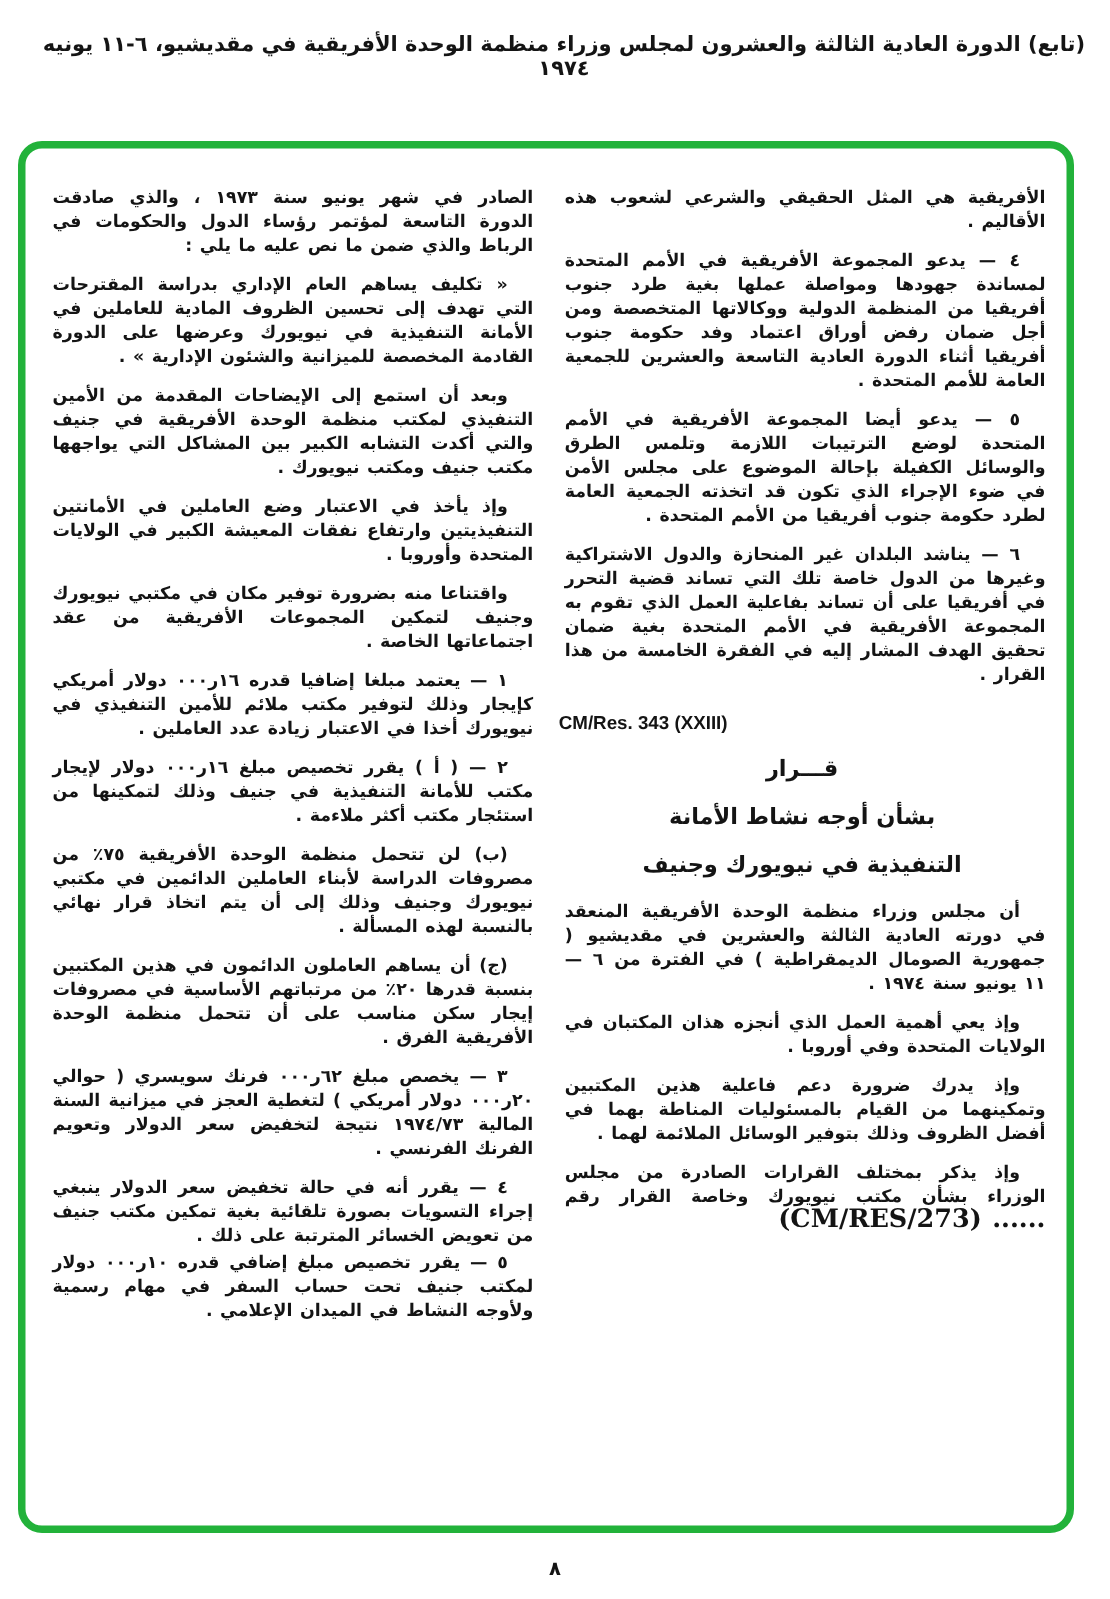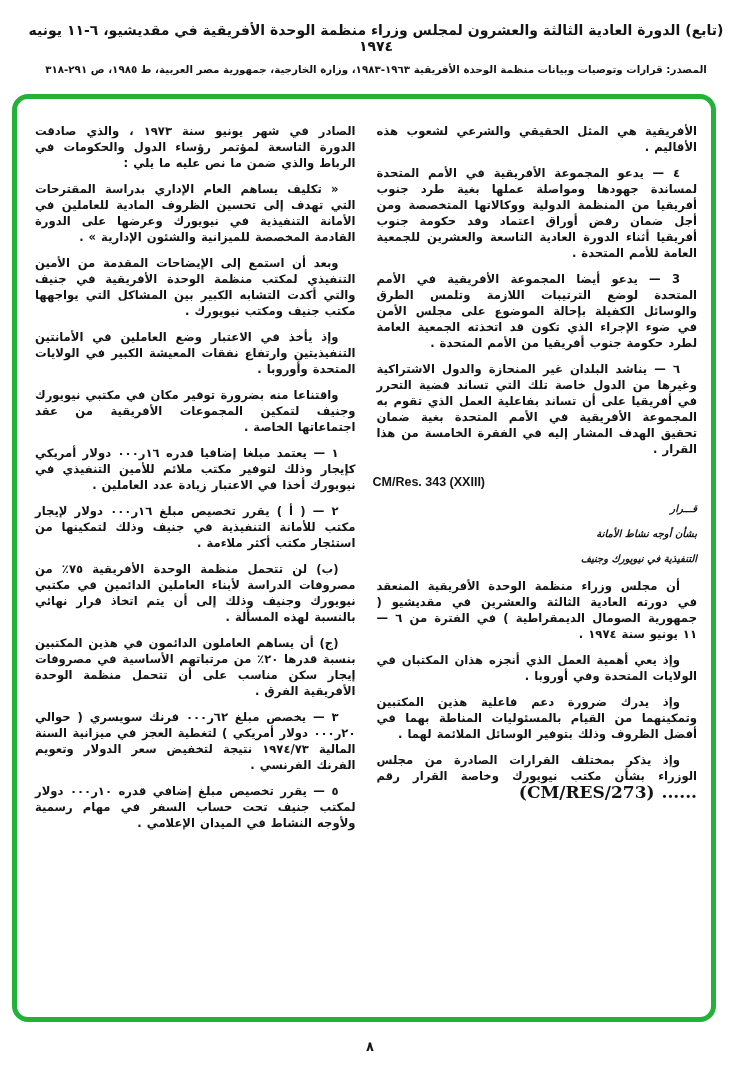--- a/index.html
+++ b/index.html
@@ -39,45 +39,44 @@
   }
   .para.flush { text-indent:0; }
   .para.tight { margin-bottom:2px; }
 
   .cm-ref {
     direction:ltr; text-align:left;
     font-family:Liberation Sans, sans-serif;
     font-size:12.5px; font-weight:700;
     margin:18px 0 14px 0;
   }
-  .res-title { font-size:10px; margin:4px 0 14px 0;font-style:italic; }
+  .res-title { text-align:center; font-size:15px; margin:4px 0 14px 0; }
   .res-title .t-line { margin-bottom:14px; }
 
   .ltr-inline { direction:ltr; unicode-bidi:embed; font-family:"DejaVu Serif", serif; font-size:17px; }
 
   .page-num {
     position:absolute; left:0; right:0; bottom:12px;
     text-align:center; font-size:13px; font-weight:700;
   }
 </style>
 </head>
 <body>
 
 <header class="header">
   <div class="header-line1">(تابع) الدورة العادية الثالثة والعشرون لمجلس وزراء منظمة الوحدة الأفريقية في مقديشيو، ٦-١١ يونيه ١٩٧٤</div>
-  <div class="header-line2">المصدر: قرارات وتوصيات وبيانات منظمة الوحدة الأفريقية ١٩٦٣-١٩٨٣، وزارة الخارجية، جمهورية مصر العربية، ط ١٩٨٥، ص ٢٩١-٣١٨</div>
 </header>
 
 <div class="frame">
   <div class="columns">
 
     <div class="col">
       <p class="para flush">الأفريقية هي المثل الحقيقي والشرعي لشعوب هذه الأقاليم .</p>
       <p class="para">٤ — يدعو المجموعة الأفريقية في الأمم المتحدة لمساندة جهودها ومواصلة عملها بغية طرد جنوب أفريقيا من المنظمة الدولية ووكالاتها المتخصصة ومن أجل ضمان رفض أوراق اعتماد وفد حكومة جنوب أفريقيا أثناء الدورة العادية التاسعة والعشرين للجمعية العامة للأمم المتحدة .</p>
-      <p class="para">3 — يدعو أيضا المجموعة الأفريقية في الأمم المتحدة لوضع الترتيبات اللازمة وتلمس الطرق والوسائل الكفيلة بإحالة الموضوع على مجلس الأمن في ضوء الإجراء الذي تكون قد اتخذته الجمعية العامة لطرد حكومة جنوب أفريقيا من الأمم المتحدة .</p>
+      <p class="para">٥ — يدعو أيضا المجموعة الأفريقية في الأمم المتحدة لوضع الترتيبات اللازمة وتلمس الطرق والوسائل الكفيلة بإحالة الموضوع على مجلس الأمن في ضوء الإجراء الذي تكون قد اتخذته الجمعية العامة لطرد حكومة جنوب أفريقيا من الأمم المتحدة .</p>
       <p class="para">٦ — يناشد البلدان غير المنحازة والدول الاشتراكية وغيرها من الدول خاصة تلك التي تساند قضية التحرر في أفريقيا على أن تساند بفاعلية العمل الذي تقوم به المجموعة الأفريقية في الأمم المتحدة بغية ضمان تحقيق الهدف المشار إليه في الفقرة الخامسة من هذا القرار .</p>
       <p class="cm-ref">CM/Res. 343 (XXIII)</p>
       <div class="res-title">
         <div class="t-line">قـــرار</div>
         <div class="t-line">بشأن أوجه نشاط الأمانة</div>
         <div class="t-line">التنفيذية في نيويورك وجنيف</div>
       </div>
       <p class="para">أن مجلس وزراء منظمة الوحدة الأفريقية المنعقد في دورته العادية الثالثة والعشرين في مقديشيو ( جمهورية الصومال الديمقراطية ) في الفترة من ٦ — ١١ يونيو سنة ١٩٧٤ .</p>
       <p class="para">وإذ يعي أهمية العمل الذي أنجزه هذان المكتبان في الولايات المتحدة وفي أوروبا .</p>
       <p class="para">وإذ يدرك ضرورة دعم فاعلية هذين المكتبين وتمكينهما من القيام بالمسئوليات المناطة بهما في أفضل الظروف وذلك بتوفير الوسائل الملائمة لهما .</p>
@@ -91,19 +90,20 @@
       <p class="para flush">الصادر في شهر يونيو سنة ١٩٧٣ ، والذي صادقت الدورة التاسعة لمؤتمر رؤساء الدول والحكومات في الرباط والذي ضمن ما نص عليه ما يلي :</p>
       <p class="para">« تكليف يساهم العام الإداري بدراسة المقترحات التي تهدف إلى تحسين الظروف المادية للعاملين في الأمانة التنفيذية في نيويورك وعرضها على الدورة القادمة المخصصة للميزانية والشئون الإدارية » .</p>
       <p class="para">وبعد أن استمع إلى الإيضاحات المقدمة من الأمين التنفيذي لمكتب منظمة الوحدة الأفريقية في جنيف والتي أكدت التشابه الكبير بين المشاكل التي يواجهها مكتب جنيف ومكتب نيويورك .</p>
       <p class="para">وإذ يأخذ في الاعتبار وضع العاملين في الأمانتين التنفيذيتين وارتفاع نفقات المعيشة الكبير في الولايات المتحدة وأوروبا .</p>
       <p class="para">واقتناعا منه بضرورة توفير مكان في مكتبي نيويورك وجنيف لتمكين المجموعات الأفريقية من عقد اجتماعاتها الخاصة .</p>
       <p class="para">١ — يعتمد مبلغا إضافيا قدره ١٦ر٠٠٠ دولار أمريكي كإيجار وذلك لتوفير مكتب ملائم للأمين التنفيذي في نيويورك أخذا في الاعتبار زيادة عدد العاملين .</p>
       <p class="para">٢ — ( أ ) يقرر تخصيص مبلغ ١٦ر٠٠٠ دولار لإيجار مكتب للأمانة التنفيذية في جنيف وذلك لتمكينها من استئجار مكتب أكثر ملاءمة .</p>
       <p class="para">(ب) لن تتحمل منظمة الوحدة الأفريقية ٧٥٪ من مصروفات الدراسة لأبناء العاملين الدائمين في مكتبي نيويورك وجنيف وذلك إلى أن يتم اتخاذ قرار نهائي بالنسبة لهذه المسألة .</p>
       <p class="para">(ج) أن يساهم العاملون الدائمون في هذين المكتبين بنسبة قدرها ٢٠٪ من مرتباتهم الأساسية في مصروفات إيجار سكن مناسب على أن تتحمل منظمة الوحدة الأفريقية الفرق .</p>
       <p class="para">٣ — يخصص مبلغ ٦٢ر٠٠٠ فرنك سويسري ( حوالي ٢٠ر٠٠٠ دولار أمريكي ) لتغطية العجز في ميزانية السنة المالية ١٩٧٤/٧٣ نتيجة لتخفيض سعر الدولار وتعويم الفرنك الفرنسي .</p>
+      <p class="para tight">٤ — يقرر أنه في حالة تخفيض سعر الدولار ينبغي إجراء التسويات بصورة تلقائية بغية تمكين مكتب جنيف من تعويض الخسائر المترتبة على ذلك .</p>
       <p class="para">٥ — يقرر تخصيص مبلغ إضافي قدره ١٠ر٠٠٠ دولار لمكتب جنيف تحت حساب السفر في مهام رسمية ولأوجه النشاط في الميدان الإعلامي .</p>
     </div>
 
   </div>
 </div>
 
 <div class="page-num">٨</div>
 
 </body></html>

